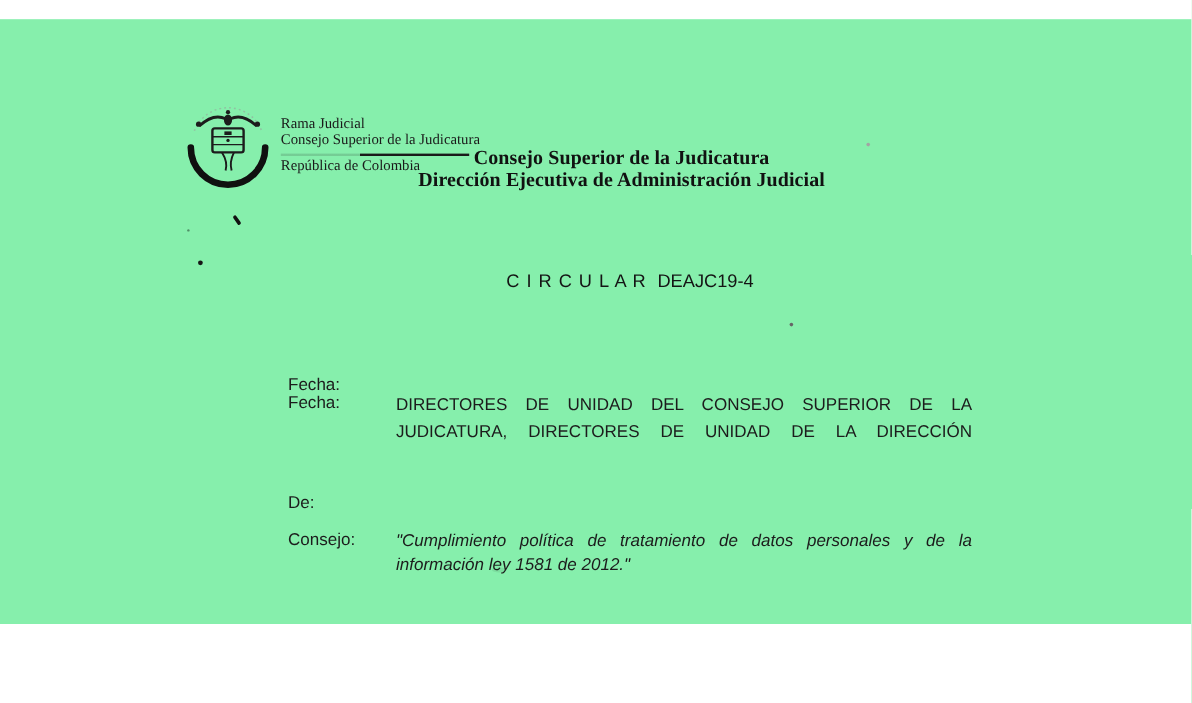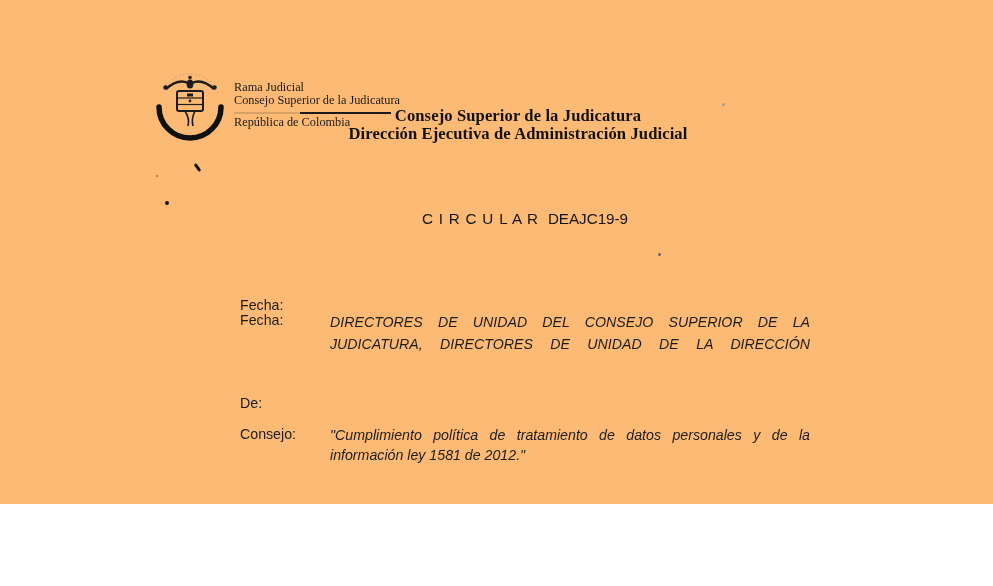--- a/index.html
+++ b/index.html
@@ -1,19 +1,19 @@
 <!DOCTYPE html>
 <html><head>
 <meta charset="utf-8">
 <style>
   html,body { margin:0; padding:0; background:#ffffff; }
   .page {
     position:relative; width:993px; height:504px;
-    background:#fdba74; overflow:hidden;
-    font-family:"Liberation Sans", sans-serif; color:#1f1f1f;
+    background:#86efac; overflow:hidden;
+    font-family:"Liberation Sans", sans-serif; color:#1f1f1f;margin-top:16px;
   }
 
   
   .seal { position:absolute; left:154px; top:67px; width:72px; height:80px; }
 
   .org-block {
     position:absolute; left:234px; top:81px;
     font-family:"Liberation Serif", serif;
     font-size:12.3px; line-height:13.4px; color:#1a1a1a; white-space:nowrap;
   }
@@ -38,21 +38,21 @@
 
   
   .doc-body { position:absolute; left:240px; top:281px; width:570px; height:260px; font-size:14.2px; }
   .frow { position:absolute; left:0; right:0; }
   .row-fecha  { top:16px;text-align:center; }
   .row-para   { top:31px; }
   .row-de     { top:114px; }
   .row-asunto { top:145px; }
   .flabel { position:absolute; left:0; top:0; color:#1c1c1c; }
   .fcontent { margin-left:90px; width:480px; color:#1c1c1c; }
-  .para-lines { line-height:21.7px;font-style:italic; }
+  .para-lines { line-height:21.7px; }
   .jline { text-align:justify; text-align-last:justify; }
   .asunto-lines { font-style:italic; line-height:19.6px; }
 
   
   .speck { position:absolute; }
   .speck-tick { left:196px; top:163px; width:3px; height:9px; background:#111; border-radius:1.5px; transform:rotate(-35deg); }
   .speck-faint-dot { left:156px; top:175px; width:2px; height:2px; background:rgba(0,0,0,0.4); border-radius:50%; }
   .speck-dot { left:165px; top:201px; width:4px; height:4px; background:#161616; border-radius:50%; }
   .speck-mid { left:658px; top:253px; width:3px; height:3px; background:#666; border-radius:50%; }
   .speck-top { left:722px; top:103px; width:3px; height:3px; background:#a3a3a3; border-radius:50%; }
@@ -93,21 +93,21 @@
     <div class="org-rule"></div>
     <div>República de Colombia</div>
   </div>
 
   <div class="entity-block">
     <div>Consejo Superior de la Judicatura</div>
     <div>Dirección Ejecutiva de Administración Judicial</div>
   </div>
 
   <div class="doc-title">
-    <span class="t-word">C I R C U L A R</span><span class="t-code">DEAJC19-9</span>
+    <span class="t-word">C I R C U L A R</span><span class="t-code">DEAJC19-4</span>
   </div>
 
   <div class="doc-body">
 
     <div class="frow row-fecha">
       <span class="flabel">Fecha:</span>
     </div>
 
     <div class="frow row-para">
       <span class="flabel">Fecha:</span>

